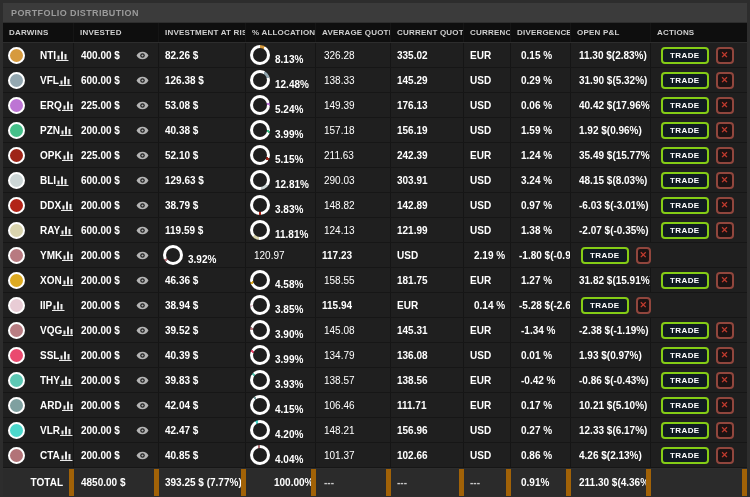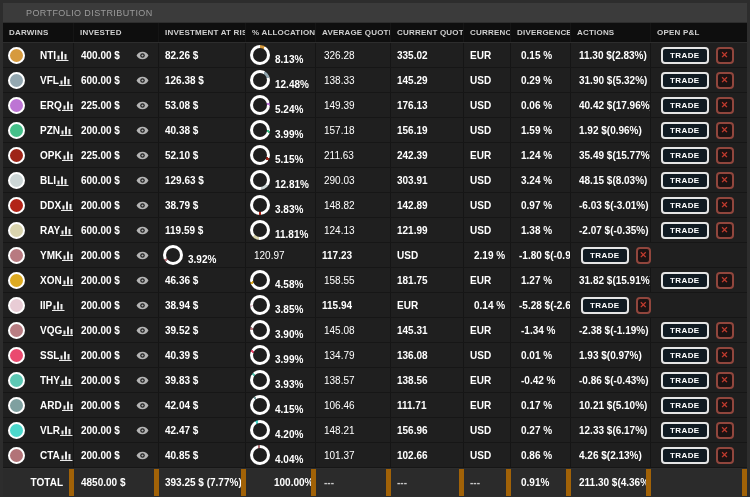--- a/index.html
+++ b/index.html
@@ -1,22 +1,22 @@
 <!DOCTYPE html>
 <html><head>
 <meta charset="utf-8">
 <style>
   * { margin:0; padding:0; box-sizing:border-box; }
   html,body { background:#2d2d2d; font-family:"Liberation Sans", sans-serif; }
   .wrap { width:750px; height:497px; background:#2d2d2d; padding:3px; overflow:hidden; }
 
   .titlebar {
     height:19px; background:#3b3b3b; color:#9b9b9b;
-    font-size:9px; font-weight:normal; letter-spacing:.4px;
-    display:flex; align-items:center; padding-left:23px; margin-bottom:1px;
+    font-size:9px; font-weight:bold; letter-spacing:.4px;
+    display:flex; align-items:center; padding-left:8px; margin-bottom:1px;
   }
 
   .grid-row {
     display:grid;
     grid-template-columns:71px 85px 87px 70px 75px 73px 47px 60px 80px 1fr;
     width:744px;
   }
   .cell {
     display:flex; align-items:center;
     border-right:1px solid #151515;
@@ -51,21 +51,21 @@
   .c-ccy { padding-left:6px; font-weight:bold; font-size:9px; color:#d2d2d2; }
   .c-div { padding-left:10px; font-weight:bold; }
   .c-pl { padding-left:8px; padding-right:10px; font-weight:bold;text-align:center; }
   .pl-pct { margin-left:auto; }
 
   .pos { color:#2ebd85; }
   .neg { color:#d65c5c; }
 
   .c-actions { padding-left:10px; gap:7px; }
   .trade-btn {
-    background:#101a22; color:#fff; border:2px solid #e5e5e5; border-radius:4px;
+    background:#101a22; color:#fff; border:2px solid #84cc16; border-radius:4px;
     font-size:8px; font-weight:bold; letter-spacing:.4px;
     padding:2px 7px; height:17px; display:flex; align-items:center; cursor:pointer;
     font-family:"Liberation Sans", sans-serif;
   }
   .close-btn {
     width:18px; height:17px; border:2px solid #91463d; border-radius:4px; background:#1c1212;
     color:#c23b2e; font-size:9px; font-weight:bold; display:flex; align-items:center; justify-content:center;
     cursor:pointer;
   }
 
@@ -83,22 +83,22 @@
 
   <div class="grid-row thead">
     <div class="cell c-darwins">DARWINS</div>
     <div class="cell">INVESTED</div>
     <div class="cell">INVESTMENT AT RISK</div>
     <div class="cell">% ALLOCATION</div>
     <div class="cell">AVERAGE QUOTE</div>
     <div class="cell">CURRENT QUOTE</div>
     <div class="cell">CURRENCY</div>
     <div class="cell">DIVERGENCE</div>
+    <div class="cell">OPEN P&amp;L</div>
     <div class="cell">ACTIONS</div>
-    <div class="cell">OPEN P&amp;L</div>
   </div>
 
   <div id="rows">
       <div class="grid-row trow">
      <div class="cell c-darwins">
        <span class="avatar" style="background:#d69a3e"></span>
        <span class="dname">NTI</span>
        <span class="chart-btn">
             <svg width="13" height="12" viewBox="0 0 13 12">
               <rect x="1.5" y="6.5" width="2" height="4" fill="#e9e9e9"></rect>

